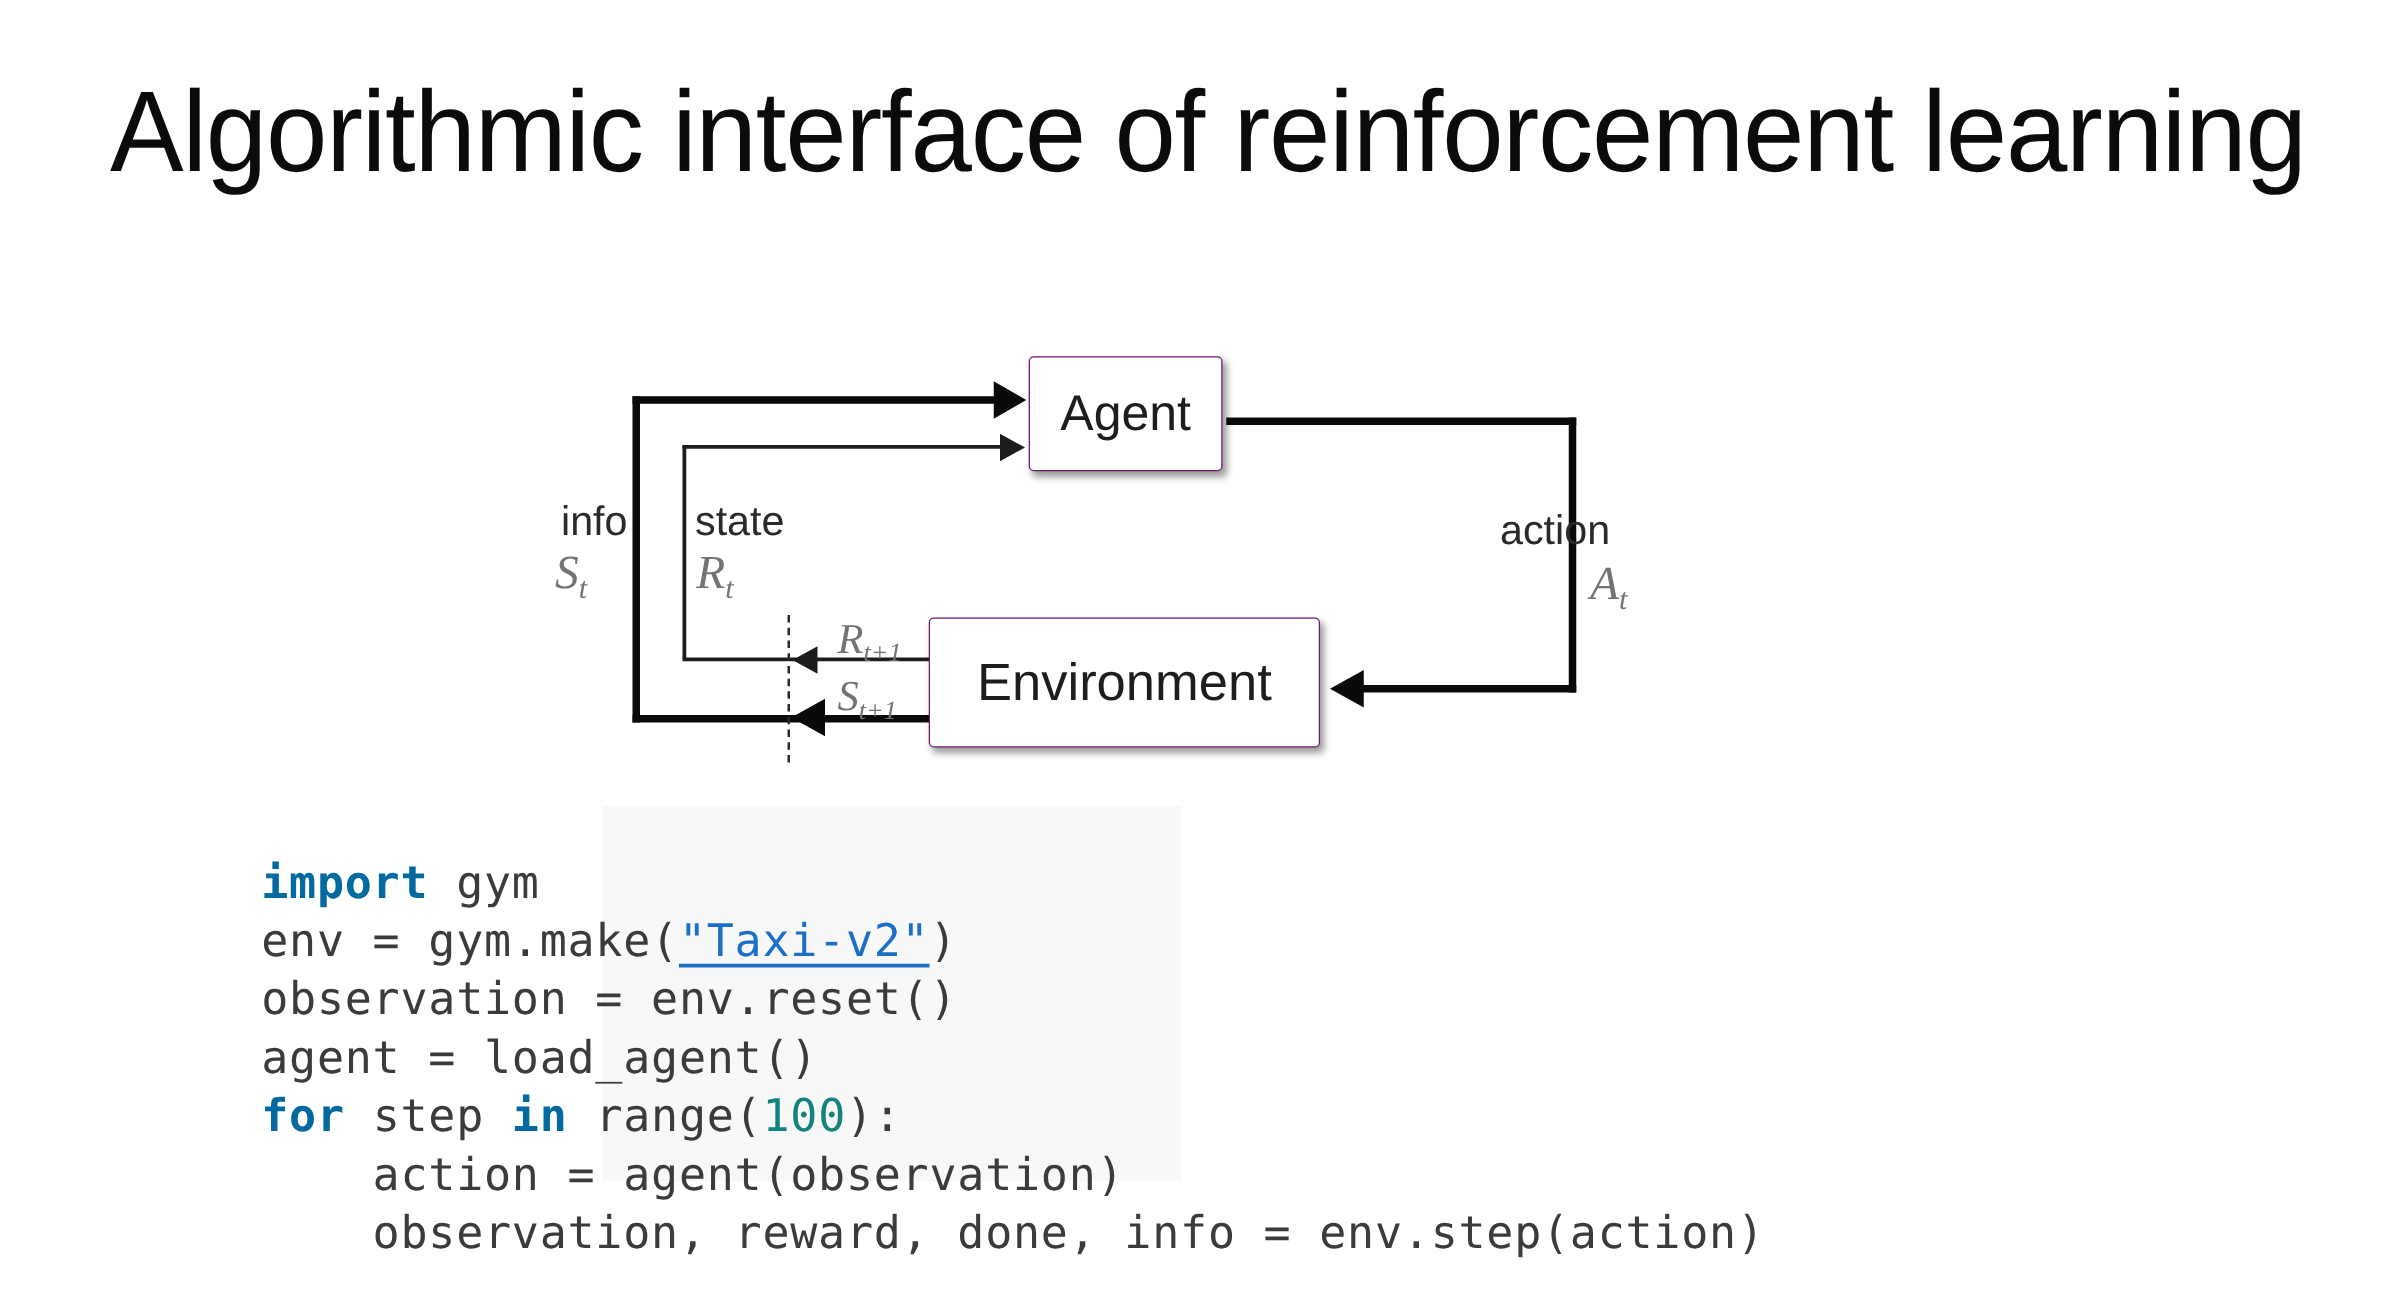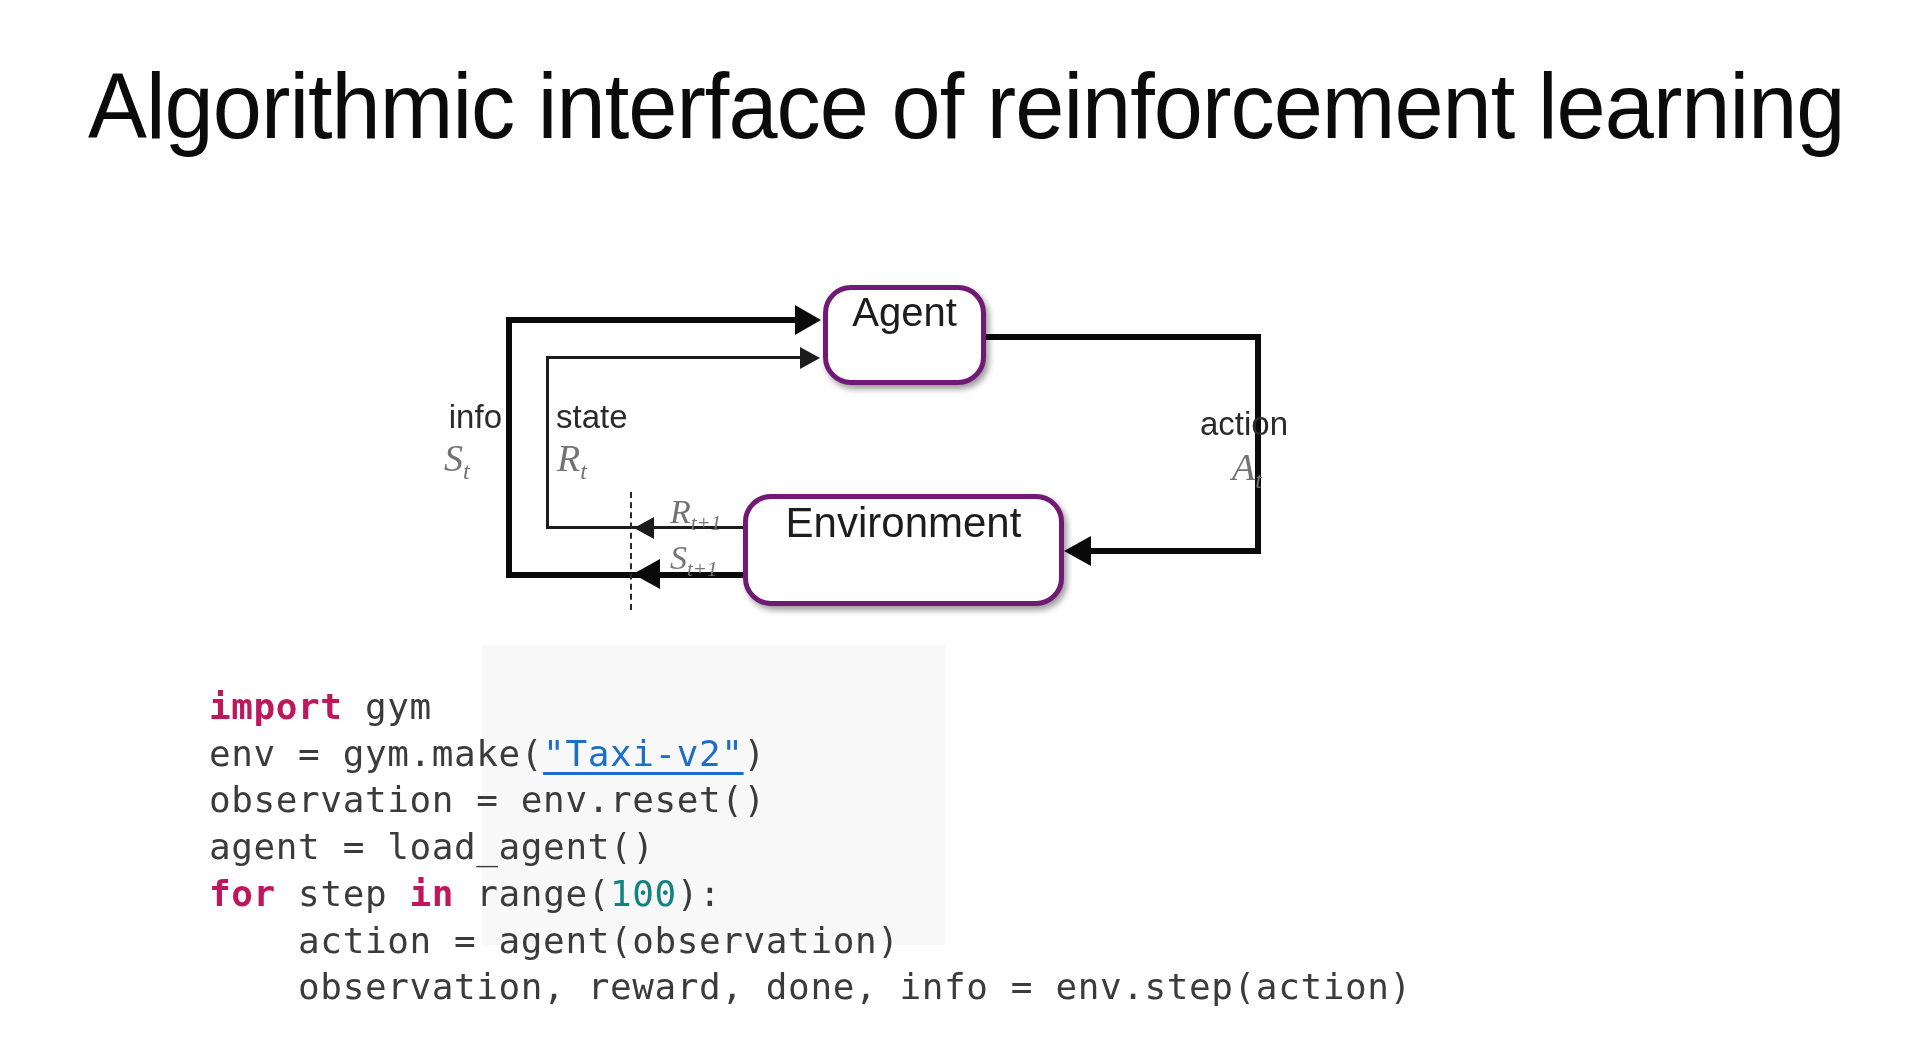--- a/index.html
+++ b/index.html
@@ -45,24 +45,24 @@
   
   .arr{width:0;height:0;}
   .arr.right-big{border-left:26px solid #0a0a0a;border-top:15px solid transparent;border-bottom:15px solid transparent;}
   .arr.right-small{border-left:20px solid #1c1c1c;border-top:11px solid transparent;border-bottom:11px solid transparent;}
   .arr.left-big{border-right:27px solid #0a0a0a;border-top:15px solid transparent;border-bottom:15px solid transparent;}
   .arr.left-small{border-right:20px solid #1c1c1c;border-top:11px solid transparent;border-bottom:11px solid transparent;}
 
   
   .node{
     background:#ffffff;
-    border:5px solid #701a75;
-    border-radius:28px;
+    border:1px solid #701a75;
+    border-radius:4px;
     box-shadow:3px 4px 6px rgba(0,0,0,0.40);
-    display:flex;justify-content:center;
+    display:flex;align-items:center;justify-content:center;
     color:#1d1d1d;
   }
   .node.agent{left:823px;top:285px;width:153px;height:90px;font-size:40px;}
   .node.environment{left:743px;top:494px;width:311px;height:102px;font-size:42px;}
 
   
   .dlabel{
     font-size:33px;color:#2a2a2a;line-height:36px;white-space:nowrap;
   }
   .mlabel{
@@ -81,21 +81,21 @@
   .code-block{
     left:209px;top:684px;
     font-family:"DejaVu Sans Mono", monospace;
     font-size:36px;
     line-height:46.7px;
     letter-spacing:0.6px;
     color:var(--code-gray,#3b3b3b);
     white-space:pre;
   }
   .code-line{white-space:pre;}
-  .seg-keyword{font-weight:bold;color:#be185d;}
+  .seg-keyword{font-weight:bold;color:#0369a1;}
   .seg-number{color:var(--number-teal,#12837e);}
   .seg-link{color:var(--link-blue,#1c6fc8);text-decoration:underline;text-underline-offset:6px;text-decoration-thickness:3px;cursor:pointer;}
   .seg-plain{}
 </style>
 </head>
 <body>
 
 <div class="abs slide-title">Algorithmic interface of reinforcement learning</div>
 
 <div class="abs code-bg"></div>
@@ -128,19 +128,19 @@
     <span>Environment</span>
   </div>
 
   <div class="abs dlabel" style="left:424px;top:399px;width:78px;text-align:right;">info</div>
   <div class="abs mlabel" style="left:444px;top:438px;"><span>S</span><sub>t</sub></div>
 
   <div class="abs dlabel" style="left:556px;top:399px;">state</div>
   <div class="abs mlabel" style="left:557px;top:438px;"><span>R</span><sub>t</sub></div>
 
   <div class="abs dlabel" style="left:1200px;top:406px;">action</div>
-  <div class="abs mlabel" style="left:1232px;top:447px;text-align:right;"><span>A</span><sub>t</sub></div>
+  <div class="abs mlabel" style="left:1272px;top:447px;text-align:right;"><span>A</span><sub>t</sub></div>
 
   <div class="abs mlabel small" style="left:670px;top:492px;text-align:right;"><span>R</span><sub>t+1</sub></div>
   <div class="abs mlabel small" style="left:670px;top:538px;text-align:center;"><span>S</span><sub>t+1</sub></div>
 </div>
 
 <div class="abs code-block"><div class="code-line"><span class="seg-keyword">import</span><span class="seg-plain"> gym</span></div><div class="code-line"><span class="seg-plain">env = gym.make(</span><a class="seg-link">"Taxi-v2"</a><span class="seg-plain">)</span></div><div class="code-line"><span class="seg-plain">observation = env.reset()</span></div><div class="code-line"><span class="seg-plain">agent = load_agent()</span></div><div class="code-line"><span class="seg-keyword">for</span><span class="seg-plain"> step </span><span class="seg-keyword">in</span><span class="seg-plain"> range(</span><span class="seg-number">100</span><span class="seg-plain">):</span></div><div class="code-line"><span class="seg-plain">    action = agent(observation)</span></div><div class="code-line"><span class="seg-plain">    observation, reward, done, info = env.step(action)</span></div></div>
 
 </body></html>

